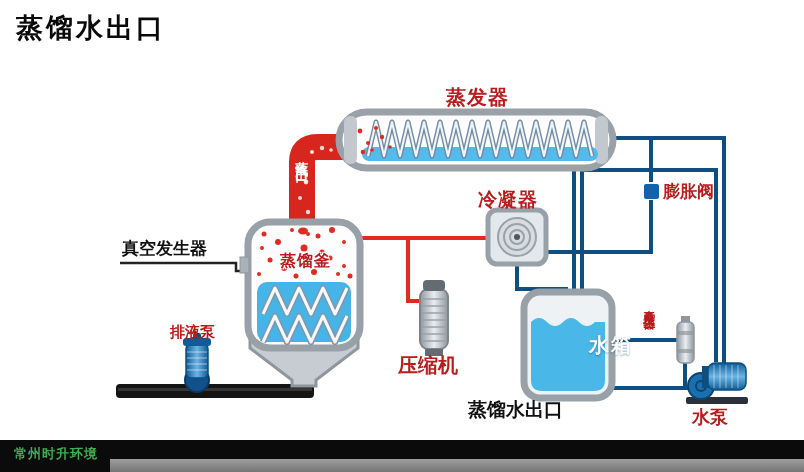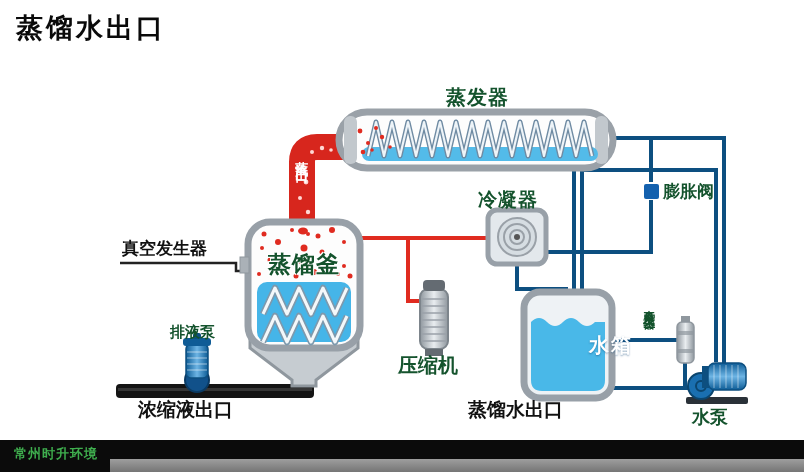--- a/index.html
+++ b/index.html
@@ -4,30 +4,30 @@
 <style>
   * { margin:0; padding:0; box-sizing:border-box; }
   html,body { width:804px; height:472px; }
   body {
     position:relative; overflow:hidden; background:#ffffff;
     font-family:"Liberation Sans","DejaVu Sans",sans-serif;
   }
   .stage { position:absolute; left:0; top:0; width:804px; height:472px; }
   svg.diagram { position:absolute; left:0; top:0; }
   .lbl { position:absolute; font-weight:bold; white-space:nowrap; line-height:1.1; }
-  .lbl.blue  { color:#14532d; }
+  .lbl.blue  { color:#b91c1c; }
   .lbl.black { color:#111111; }
   .lbl.white { color:#ffffff; }
   .vert { writing-mode:vertical-rl; text-orientation:upright; }
 
   #page-title   { left:16px;  top:14px;  font-size:27px; color:#0a0a0a; letter-spacing:3px; }
   #lbl-evap     { left:446px; top:86px;  font-size:20px; letter-spacing:1px; }
   #lbl-cond     { left:478px; top:190px; font-size:19px; letter-spacing:1px; }
   #lbl-valve    { left:663px; top:184px; font-size:17px;font-family:Liberation Mono, monospace; }
-  #lbl-kettle   { left:268px; top:252px; font-size:23px; letter-spacing:1px;
+  #lbl-kettle   { left:280px; top:252px; font-size:16px; letter-spacing:1px;
                   text-shadow:-1px -1px 0 #fff,1px -1px 0 #fff,-1px 1px 0 #fff,1px 1px 0 #fff; }
   #lbl-steam    { left:294px; top:150px; font-size:13px; letter-spacing:4px; }
   #lbl-inlet    { left:122px; top:240px; font-size:17px; }
   #lbl-drainp   { left:170px; top:324px; font-size:15px; }
   #lbl-conc     { left:138px; top:400px; font-size:19px; }
   #lbl-compr    { left:398px; top:354px; font-size:20px; }
   #lbl-tank     { left:549px; top:334px; font-size:20px; letter-spacing:2px;
                   text-shadow:0 1px 2px rgba(0,60,110,.45);margin-left:40px; }
   #lbl-dist     { left:468px; top:400px; font-size:19px;text-align:right; }
   #lbl-vacuum   { left:642px; top:300px; font-size:12px; letter-spacing:2px; }
@@ -224,21 +224,20 @@
   </svg>
 
   <div id="page-title" class="lbl">蒸馏水出口</div>
   <div id="lbl-evap" class="lbl blue">蒸发器</div>
   <div id="lbl-cond" class="lbl blue">冷凝器</div>
   <div id="lbl-valve" class="lbl blue">膨胀阀</div>
   <div id="lbl-kettle" class="lbl blue">蒸馏釜</div>
   <div id="lbl-steam" class="lbl white vert">蒸汽出口</div>
   <div id="lbl-inlet" class="lbl black">真空发生器</div>
   <div id="lbl-drainp" class="lbl blue">排液泵</div>
-  <div id="lbl-conc" class="lbl black">浓缩液出口</div>
   <div id="lbl-compr" class="lbl blue">压缩机</div>
   <div id="lbl-tank" class="lbl white">水箱</div>
   <div id="lbl-dist" class="lbl black">蒸馏水出口</div>
   <div id="lbl-vacuum" class="lbl blue vert">真空发生器</div>
   <div id="lbl-wpump" class="lbl blue">水泵</div>
 
   <div class="bottom-bar">
     <span class="watermark">常州时升环境</span>
     <div class="gray-strip"></div>
   </div>

